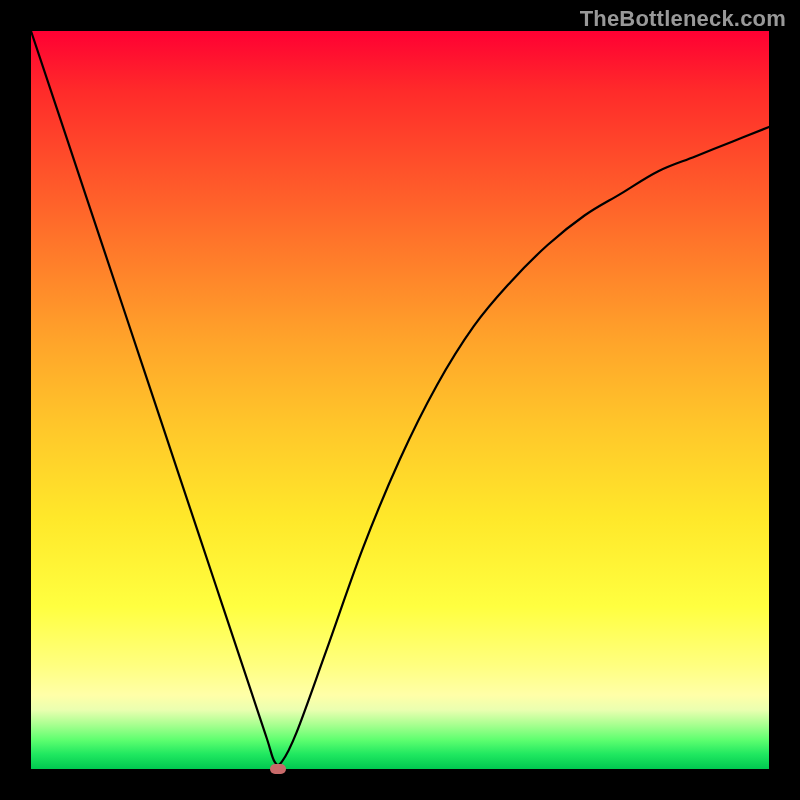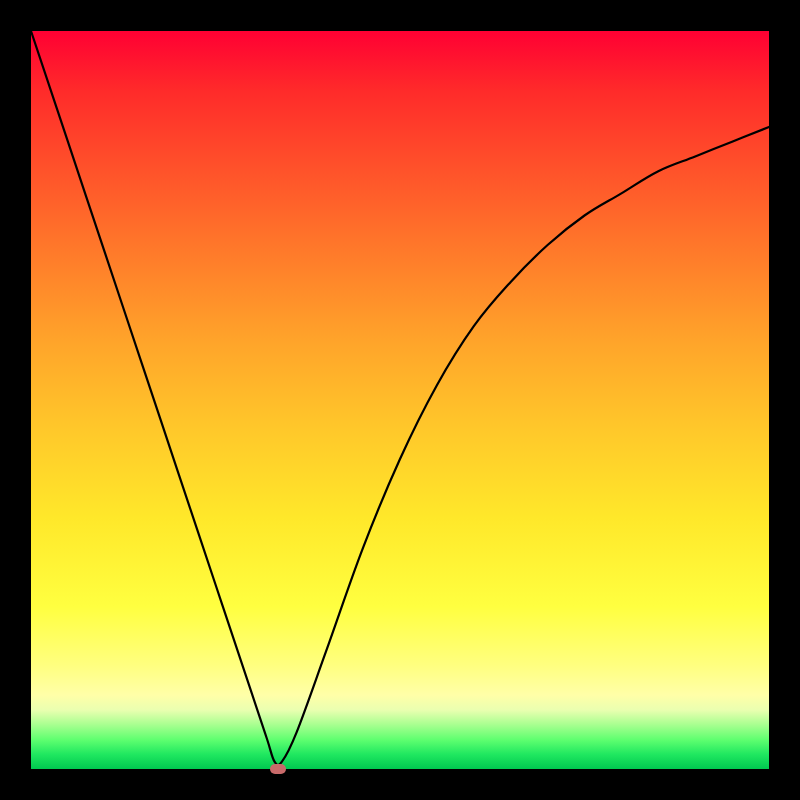--- a/index.html
+++ b/index.html
@@ -70,13 +70,14 @@
 </head>
 <body>
 
 <div class="frame">
   <div class="plot">
     <svg class="curve" viewBox="0 0 738 738" preserveAspectRatio="none">
       <path id="curve-path" d="M 0.00 0.00 C 6.64 19.93 23.62 70.85 36.90 110.70 C 50.18 150.55 60.52 181.55 73.80 221.40 C 87.08 261.25 97.42 292.25 110.70 332.10 C 123.98 371.95 134.32 402.95 147.60 442.80 C 160.88 482.65 171.22 513.65 184.50 553.50 C 197.78 593.35 212.10 636.30 221.40 664.20 C 230.70 692.10 232.17 696.52 236.16 708.48 C 240.15 720.44 240.88 726.63 243.54 730.62 C 246.20 734.61 246.93 735.93 250.92 730.62 C 254.91 725.31 257.71 721.03 265.68 701.10 C 273.65 681.17 283.24 653.13 295.20 619.92 C 307.16 586.71 318.82 551.14 332.10 516.60 C 345.38 482.06 355.72 457.26 369.00 428.04 C 382.28 398.82 392.62 378.15 405.90 354.24 C 419.18 330.33 429.52 313.80 442.80 295.20 C 456.08 276.60 466.42 265.53 479.70 250.92 C 492.98 236.31 503.32 225.98 516.60 214.02 C 529.88 202.06 540.22 193.80 553.50 184.50 C 566.78 175.20 577.12 170.33 590.40 162.36 C 603.68 154.39 614.02 146.86 627.30 140.22 C 640.58 133.58 650.92 130.77 664.20 125.46 C 677.48 120.15 687.82 116.01 701.10 110.70 C 714.38 105.39 731.36 98.60 738.00 95.94" fill="none" stroke="#000" stroke-width="2.2" stroke-linejoin="round" stroke-linecap="round"></path>
     </svg>
     <div id="min-marker" class="marker" style="left: 247.23px; top: 738px;"></div>
   </div>
+  <div class="watermark">TheBottleneck.com</div>
 </div>
 
 </body></html>

